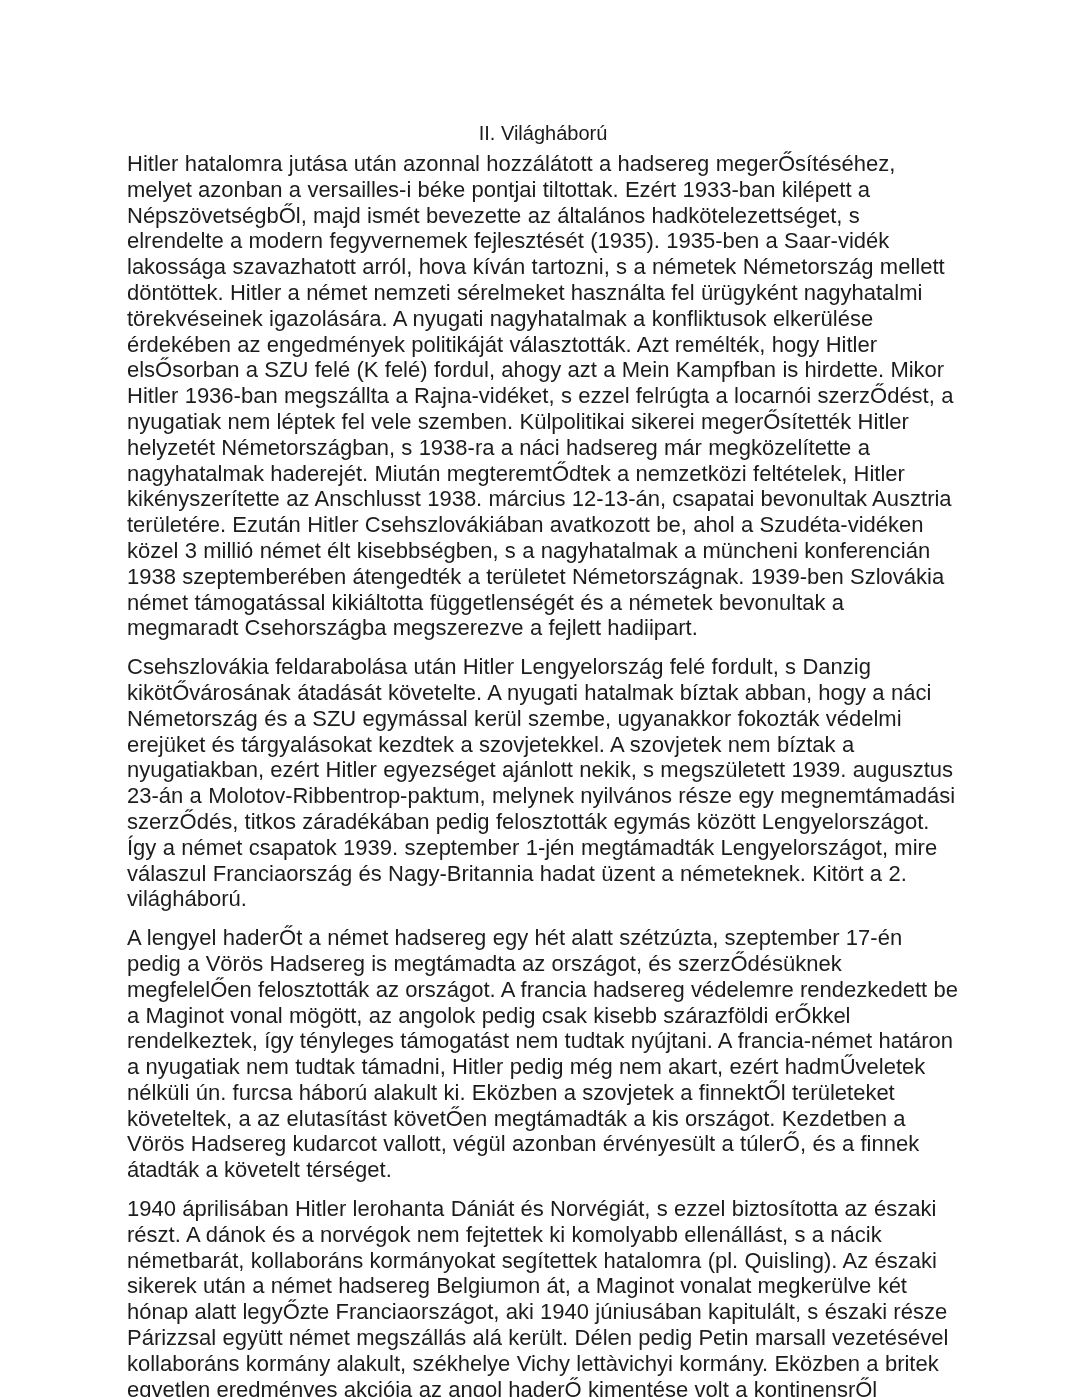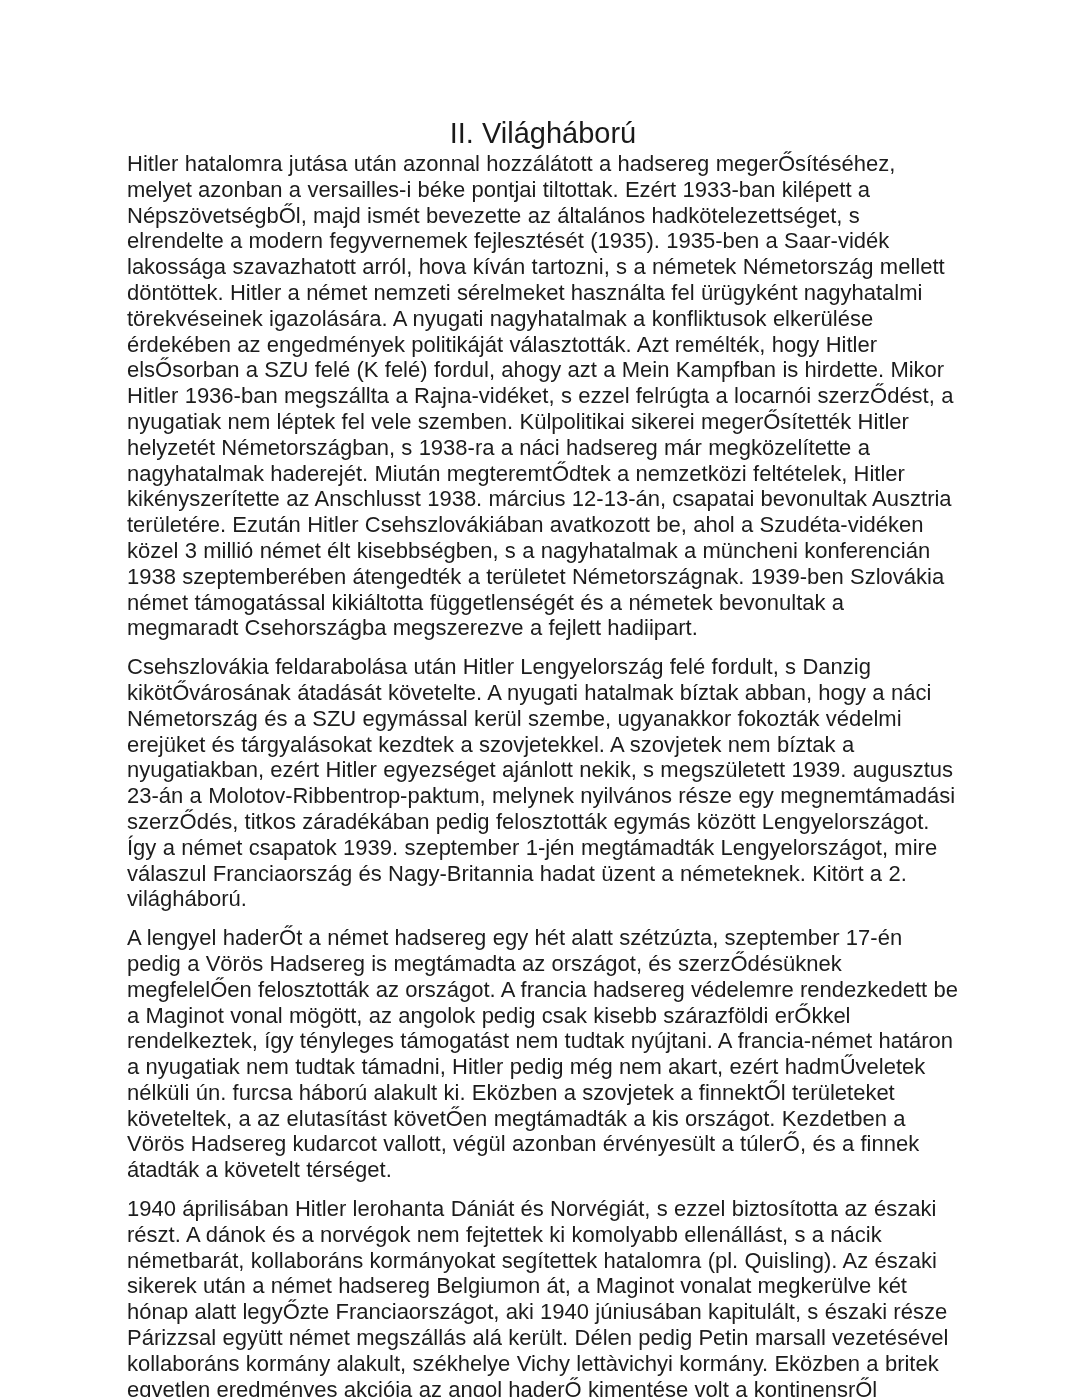--- a/index.html
+++ b/index.html
@@ -18,21 +18,21 @@
     -webkit-font-smoothing: antialiased;
   }
   .content {
     position: absolute;
     top: 118px;
     left: 127px;
     width: 832px;
   }
   .doc-title {
     margin: 0 0 3px 0;
-    font-size: 29px;
+    font-size: 20px;
     line-height: 30px;
     font-weight: 400;
     text-align: center;
     color: #1a1a1a;
   }
   .doc-paragraph {
     margin: 0 0 13px 0;
     font-size: 22px;
     line-height: 25.8px;
     font-weight: 400;

